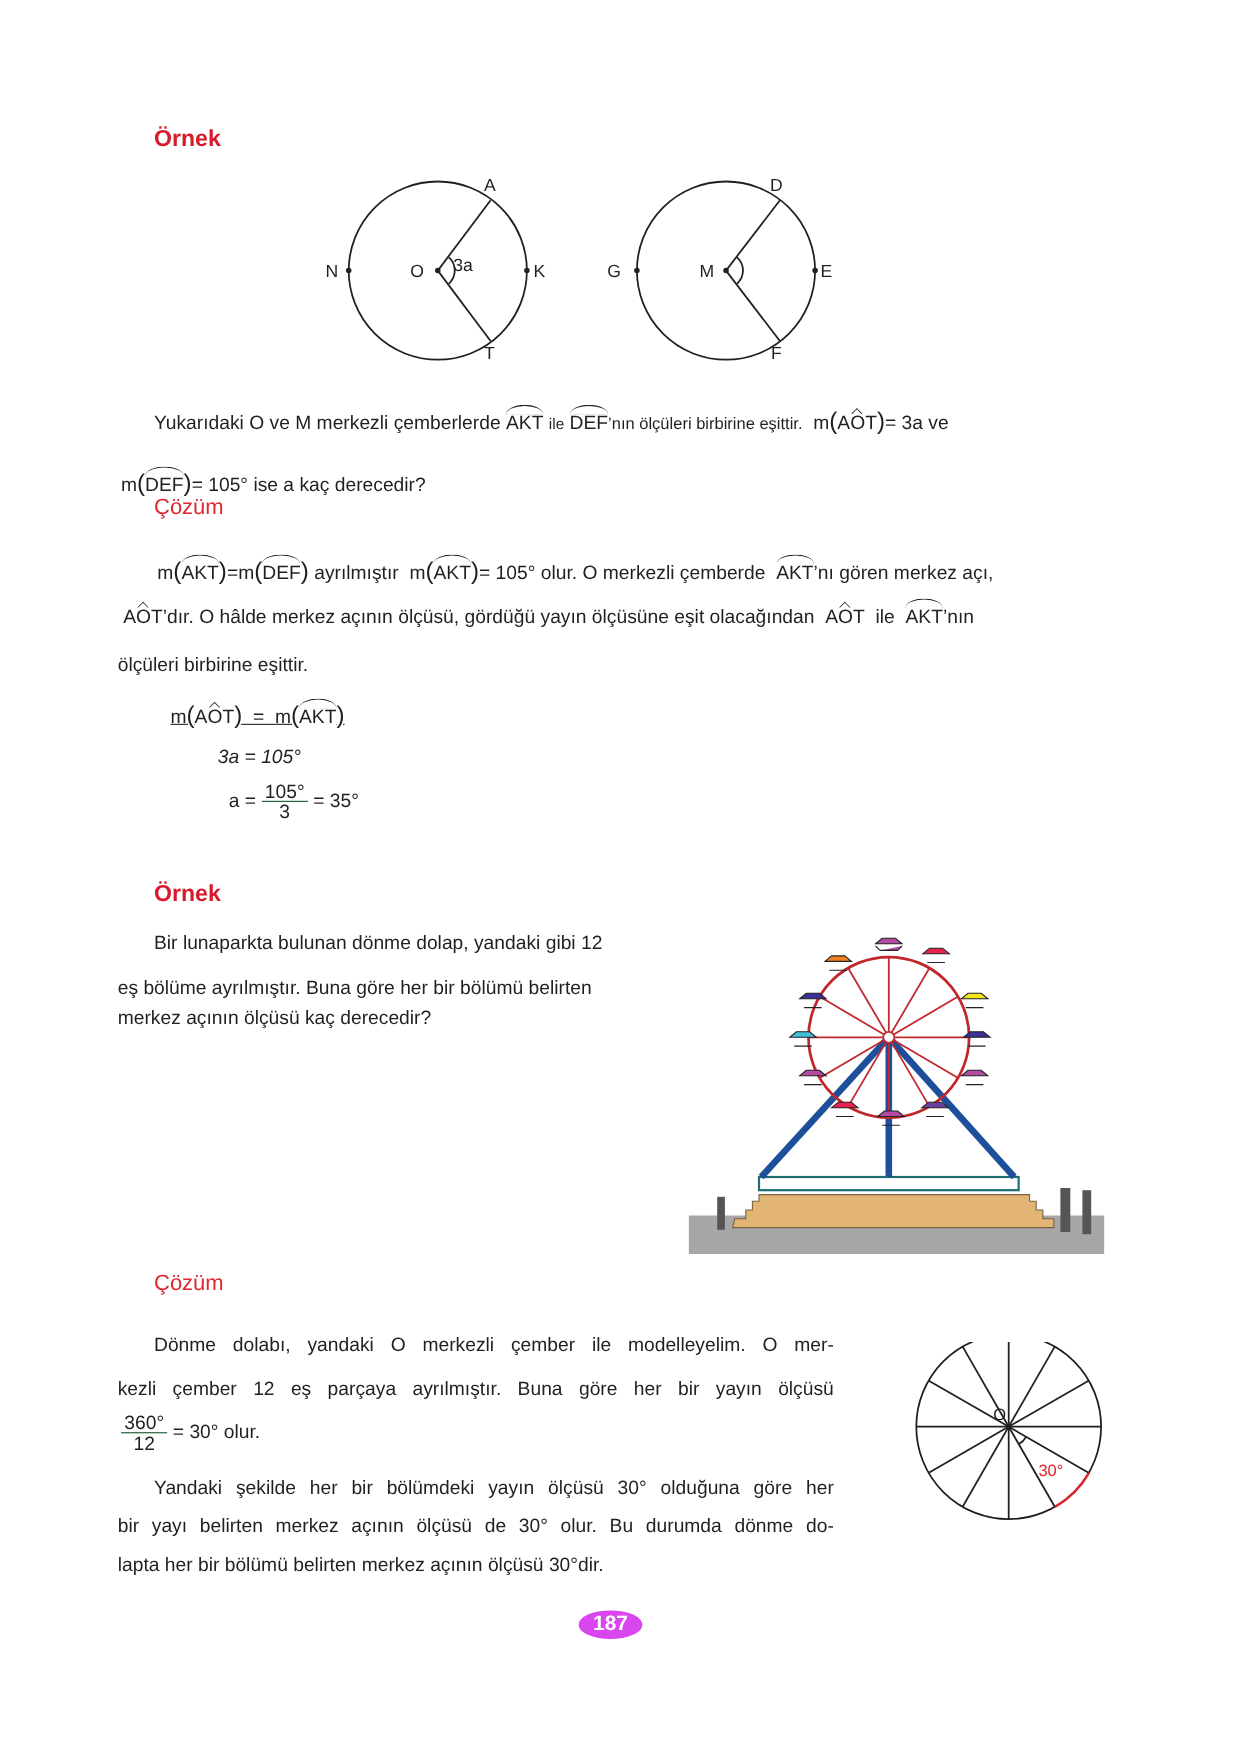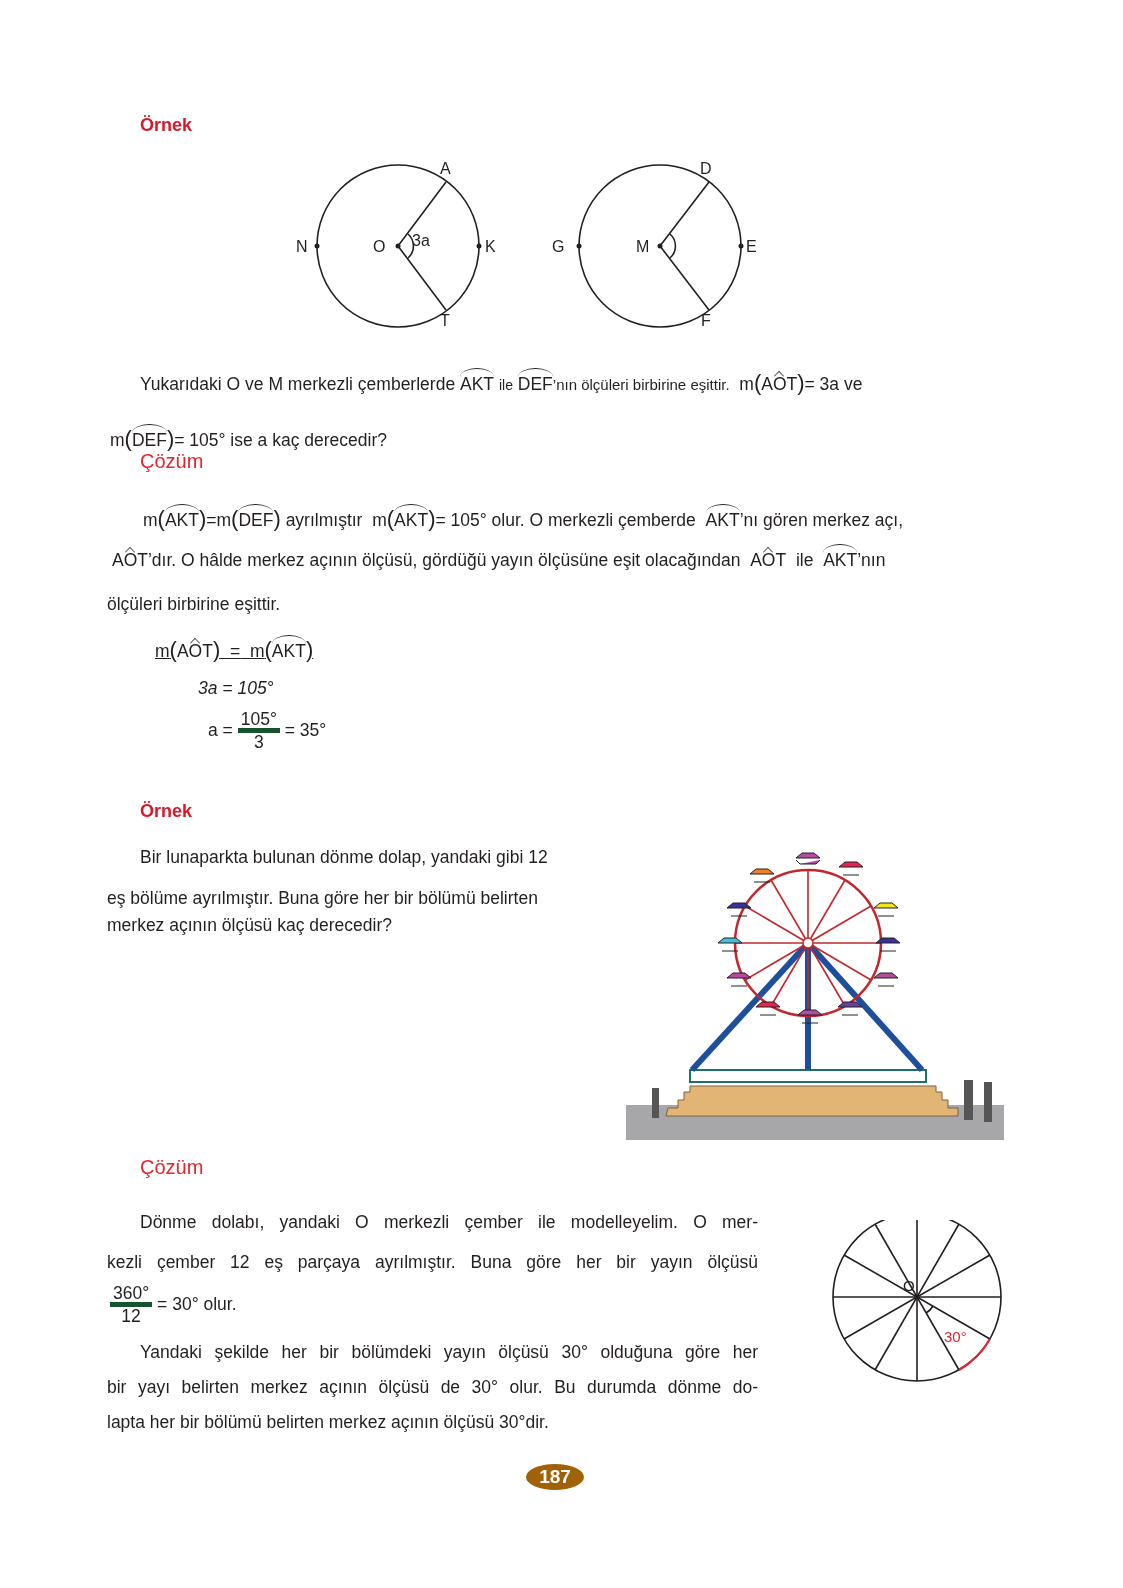--- a/index.html
+++ b/index.html
@@ -1,33 +1,33 @@
 <!DOCTYPE html>
 <html><head>
 <meta charset="utf-8">
 <style>
   html, body { margin: 0; padding: 0; background: #ffffff; }
   body { width: 1123px; height: 1588px; position: relative; overflow: hidden;
          font-family: "Liberation Sans", sans-serif; color: #231f20; }
   .abs { position: absolute; }
-  .heading-bold { color: #d7192a; font-weight: bold; font-size: 18px; }
+  .heading-bold { color: #d7192a; font-weight: bold; font-size: 21px; }
   .heading-red { color: #e0262f; font-size: 20px; }
   .txt { font-size: 17.5px; white-space: nowrap; }
   .just { text-align: justify; text-align-last: justify; white-space: normal; }
   .arc { position: relative; display: inline-block; }
   .arc::before { content: ""; position: absolute; left: 0; right: 0; top: -6px; height: 8px;
                  border-top: 1.3px solid #231f20; border-radius: 50% 50% 0 0 / 100% 100% 0 0; }
   .hat { position: relative; display: inline-block; }
   .hat::before { content: ""; position: absolute; left: 50%; top: -6px; width: 16px; height: 8px;
                  margin-left: -8px; border-top: 1.3px solid #231f20; border-left: 1.3px solid #231f20;
                  transform: rotate(45deg) scale(0.7); transform-origin: center; width: 9px; height: 9px; margin-left: -5px; top: -3px; border-right: none; border-bottom: none; }
   .paren { font-size: 22px; font-weight: lighter; }
   .frac { display: inline-flex; flex-direction: column; align-items: center; vertical-align: middle; line-height: 1.05; }
-  .frac .num { border-bottom: 5px solid #14532d; padding: 0 3px; }
-  .page-num { background: #a16207; color: #fff; font-weight: bold; font-size: 19px;
+  .frac .num { border-bottom: 1px solid #14532d; padding: 0 3px; }
+  .page-num { background: #d946ef; color: #fff; font-weight: bold; font-size: 19px;
               border-radius: 50%; width: 58px; height: 26px; text-align: center; line-height: 26px; }
 </style>
 </head>
 <body>
 
 <div class="abs heading-bold" style="left:140px; top:115px;">Örnek</div>
 
 <svg class="abs" style="left:280px; top:150px;" width="480" height="190">
   <g fill="none" stroke="#231f20" stroke-width="1.6">
     <circle cx="118" cy="96" r="81"></circle>

